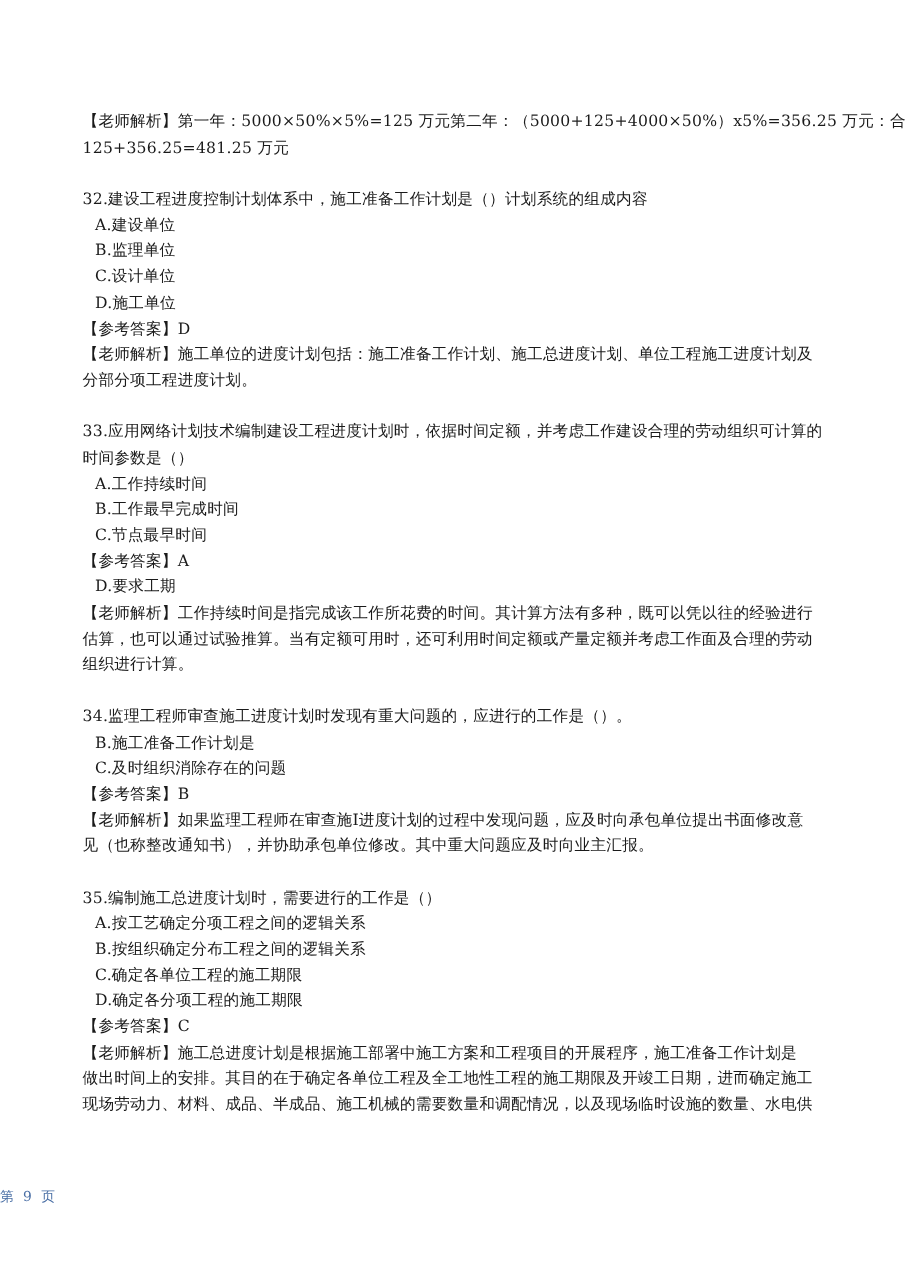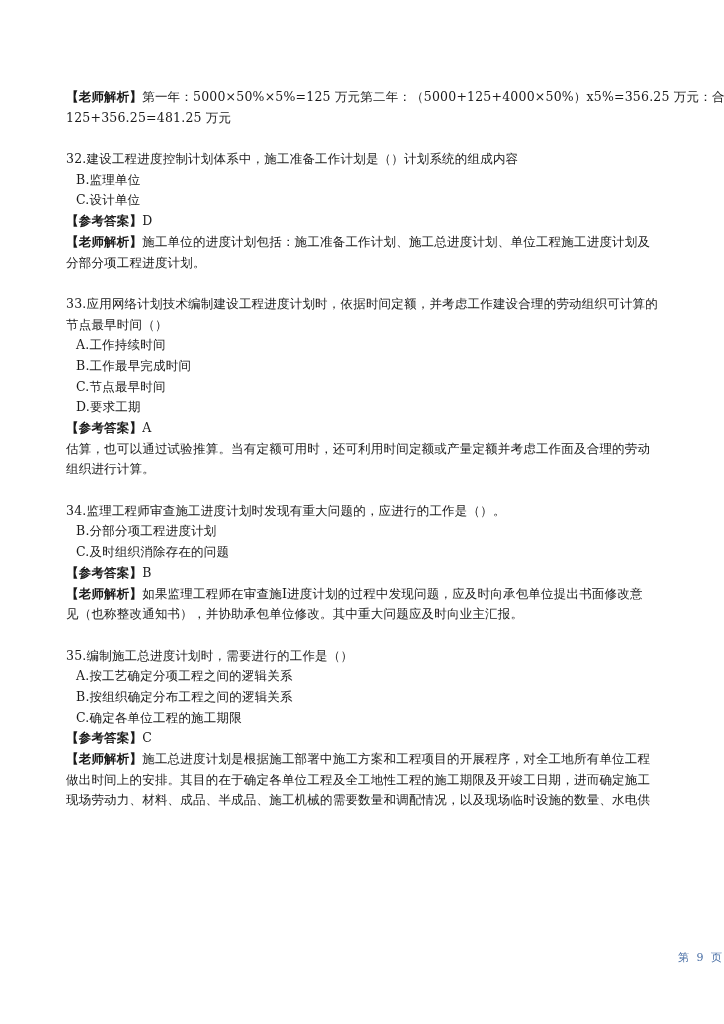--- a/index.html
+++ b/index.html
@@ -2,71 +2,75 @@
 <html><head>
 <meta charset="utf-8">
 <style>
   html, body { margin: 0; padding: 0; background: #ffffff; }
   body { width: 724px; height: 1024px; position: relative; overflow: hidden;
          font-family: "DejaVu Serif", "Liberation Serif", serif; color: #1a1a1a; }
   .page { position: absolute; left: 66px; top: 87px; width: 596px; }
   .line { font-size: 12.5px; line-height: 20.7px; height: 20.7px; white-space: nowrap; overflow: visible; letter-spacing: 0.2px; }
   .gap { height: 20.7px; }
   .opt { padding-left: 10px; }
-  .tag { font-weight: bold; font-family: "DejaVu Sans", "Liberation Sans", sans-serif; }
-  .footer { position: absolute; top: 950px; left: 0; width: 724px; text-align: right;
+  .tag { font-weight: normal; font-family: "DejaVu Sans", "Liberation Sans", sans-serif; }
+  .footer { position: absolute; top: 950px; left: 0; width: 724px; text-align: left;
             font-size: 11px; color: #4a6fa5; letter-spacing: 2px; }
 </style>
 </head>
 <body>
 
 <div class="page">
 
   <div class="line"><span class="tag">【老师解析】</span><span>第一年：5000×50%×5%=125 万元第二年：（5000+125+4000×50%）x5%=356.25 万元：合计：</span></div>
   <div class="line">125+356.25=481.25 万元</div>
   <div class="gap"></div>
 
   <div>
     <div class="line">32.建设工程进度控制计划体系中，施工准备工作计划是（）计划系统的组成内容</div>
+    <div class="line opt">A.建设单位</div>
     <div class="line opt">B.监理单位</div>
     <div class="line opt">C.设计单位</div>
+    <div class="line opt">D.施工单位</div>
     <div class="line"><span class="tag">【参考答案】</span><span>D</span></div>
     <div class="line"><span class="tag">【老师解析】</span><span>施工单位的进度计划包括：施工准备工作计划、施工总进度计划、单位工程施工进度计划及</span></div>
     <div class="line">分部分项工程进度计划。</div>
   </div>
   <div class="gap"></div>
 
   <div>
     <div class="line">33.应用网络计划技术编制建设工程进度计划时，依据时间定额，并考虑工作建设合理的劳动组织可计算的</div>
-    <div class="line">节点最早时间（）</div>
+    <div class="line">时间参数是（）</div>
     <div class="line opt">A.工作持续时间</div>
     <div class="line opt">B.工作最早完成时间</div>
     <div class="line opt">C.节点最早时间</div>
+    <div class="line"><span class="tag">【参考答案】</span><span>A</span></div>
     <div class="line opt">D.要求工期</div>
-    <div class="line"><span class="tag">【参考答案】</span><span>A</span></div>
+    <div class="line"><span class="tag">【老师解析】</span><span>工作持续时间是指完成该工作所花费的时间。其计算方法有多种，既可以凭以往的经验进行</span></div>
     <div class="line">估算，也可以通过试验推算。当有定额可用时，还可利用时间定额或产量定额并考虑工作面及合理的劳动</div>
     <div class="line">组织进行计算。</div>
   </div>
   <div class="gap"></div>
 
   <div>
     <div class="line">34.监理工程师审查施工进度计划时发现有重大问题的，应进行的工作是（）。</div>
-    <div class="line opt">B.分部分项工程进度计划</div>
+    <div class="line opt">B.施工准备工作计划是</div>
     <div class="line opt">C.及时组织消除存在的问题</div>
     <div class="line"><span class="tag">【参考答案】</span><span>B</span></div>
     <div class="line"><span class="tag">【老师解析】</span><span>如果监理工程师在审查施I进度计划的过程中发现问题，应及时向承包单位提出书面修改意</span></div>
     <div class="line">见（也称整改通知书），并协助承包单位修改。其中重大问题应及时向业主汇报。</div>
   </div>
   <div class="gap"></div>
 
   <div>
     <div class="line">35.编制施工总进度计划时，需要进行的工作是（）</div>
     <div class="line opt">A.按工艺确定分项工程之间的逻辑关系</div>
     <div class="line opt">B.按组织确定分布工程之间的逻辑关系</div>
     <div class="line opt">C.确定各单位工程的施工期限</div>
+    <div class="line opt">D.确定各分项工程的施工期限</div>
     <div class="line"><span class="tag">【参考答案】</span><span>C</span></div>
-    <div class="line"><span class="tag">【老师解析】</span><span>施工总进度计划是根据施工部署中施工方案和工程项目的开展程序，对全工地所有单位工程</span></div>
+    <div class="line"><span class="tag">【老师解析】</span><span>施工总进度计划是根据施工部署中施工方案和工程项目的开展程序，施工准备工作计划是</span></div>
     <div class="line">做出时间上的安排。其目的在于确定各单位工程及全工地性工程的施工期限及开竣工日期，进而确定施工</div>
     <div class="line">现场劳动力、材料、成品、半成品、施工机械的需要数量和调配情况，以及现场临时设施的数量、水电供</div>
   </div>
 </div>
 
 <div class="footer">第 9 页</div>
 
 </body></html>

